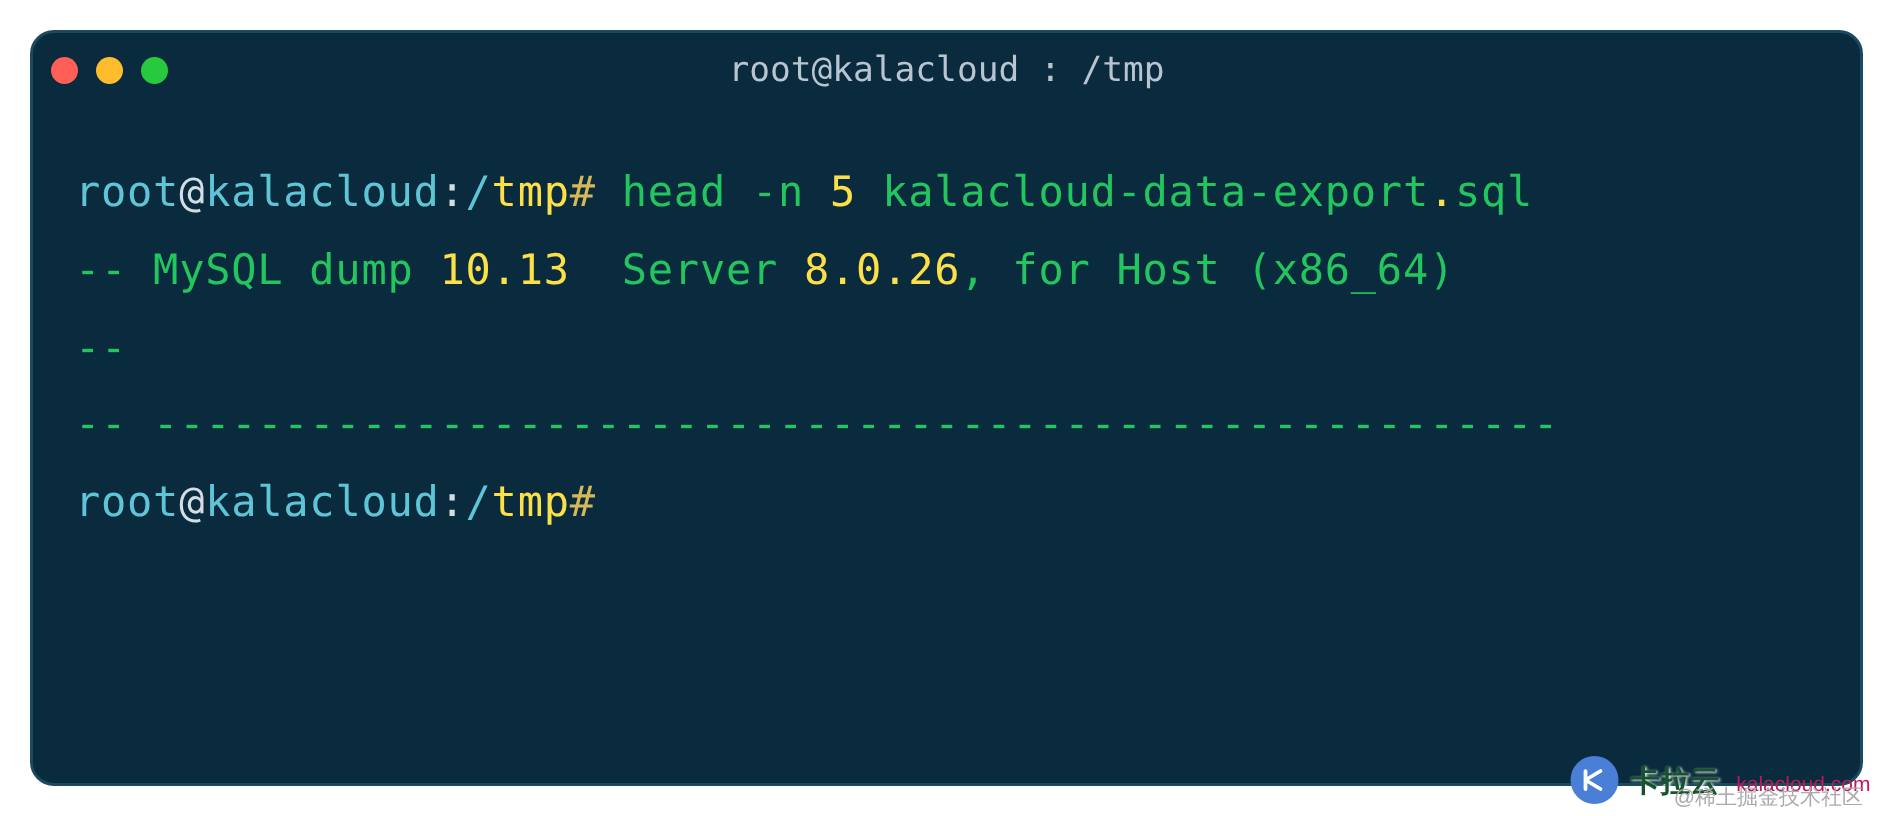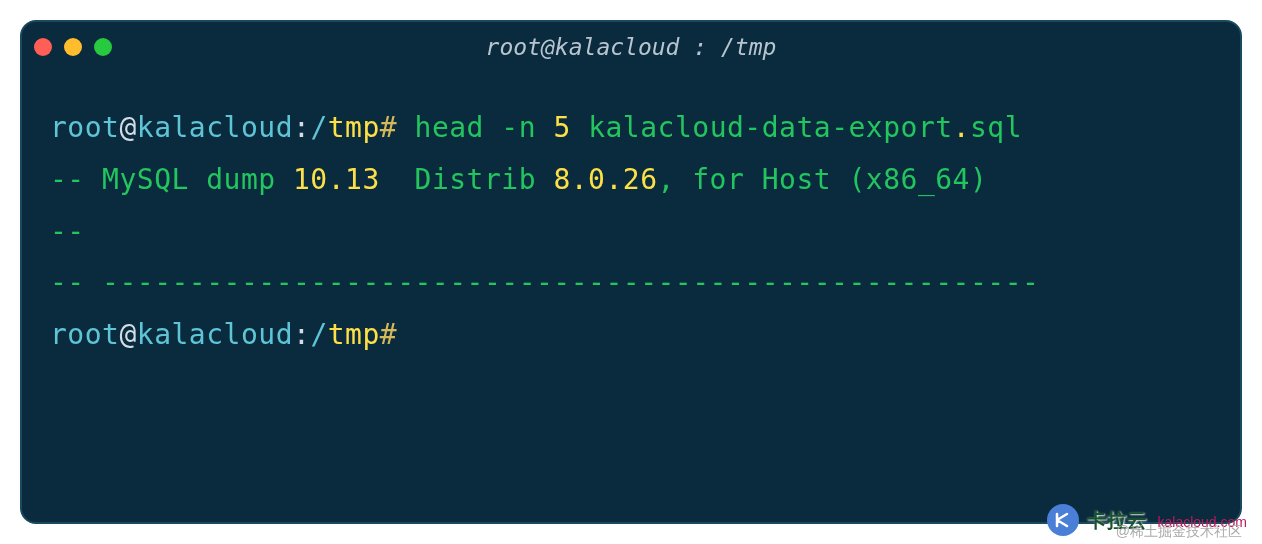--- a/index.html
+++ b/index.html
@@ -22,21 +22,20 @@
       border-radius: 16px;
       overflow: hidden;
       border: 2px solid #1a4a5d;
     }
     .title-bar {
       height: 50px;
       display: flex;
       align-items: center;
       padding: 0 12px;
       position: relative;
-      font-style: italic;
     }
     .traffic-lights {
       display: flex;
       gap: 12px;
       align-items: center;
     }
     .light {
       width: 18px;
       height: 18px;
       border-radius: 50%;
@@ -115,21 +114,21 @@
   <div class="title-bar">
     <div class="traffic-lights">
       <div class="light light-red"></div>
       <div class="light light-yellow"></div>
       <div class="light light-green"></div>
     </div>
     <div class="window-title">root@kalacloud : /tmp</div>
   </div>
   <div class="terminal-content">
     <div class="line"><span class="c-cyan">root</span><span class="c-white">@</span><span class="c-cyan">kalacloud</span><span class="c-white">:</span><span class="c-cyan">/</span><span class="c-pink">tmp</span><span class="c-yellow"># </span><span class="c-text">head </span><span class="c-text">-n </span><span class="c-pink">5 </span><span class="c-text">kalacloud-data-export</span><span class="c-pink">.</span><span class="c-text">sql</span></div>
-    <div class="line"><span class="c-text">-- MySQL dump </span><span class="c-pink">10.13</span><span class="c-text">  Distrib </span><span class="c-pink">8.0</span><span class="c-pink">.</span><span class="c-pink">26</span><span class="c-text">, for Host (x86_64)</span></div>
+    <div class="line"><span class="c-text">-- MySQL dump </span><span class="c-pink">10.13</span><span class="c-text">  Server </span><span class="c-pink">8.0</span><span class="c-pink">.</span><span class="c-pink">26</span><span class="c-text">, for Host (x86_64)</span></div>
     <div class="line"><span class="c-text">--</span></div>
     <div class="line"><span class="c-text">-- ------------------------------------------------------</span></div>
     <div class="line"><span class="c-cyan">root</span><span class="c-white">@</span><span class="c-cyan">kalacloud</span><span class="c-white">:</span><span class="c-cyan">/</span><span class="c-pink">tmp</span><span class="c-yellow">#</span></div>
   </div>
 </div>
 
 <div class="watermark">
   <div class="watermark-icon">
     <svg width="20" height="20" viewBox="0 0 20 20">
       <path d="M4 4 L4 16 M4 10 L14 4 M4 10 L14 16" stroke="#fff" stroke-width="2.5" fill="none" stroke-linecap="round"></path>

